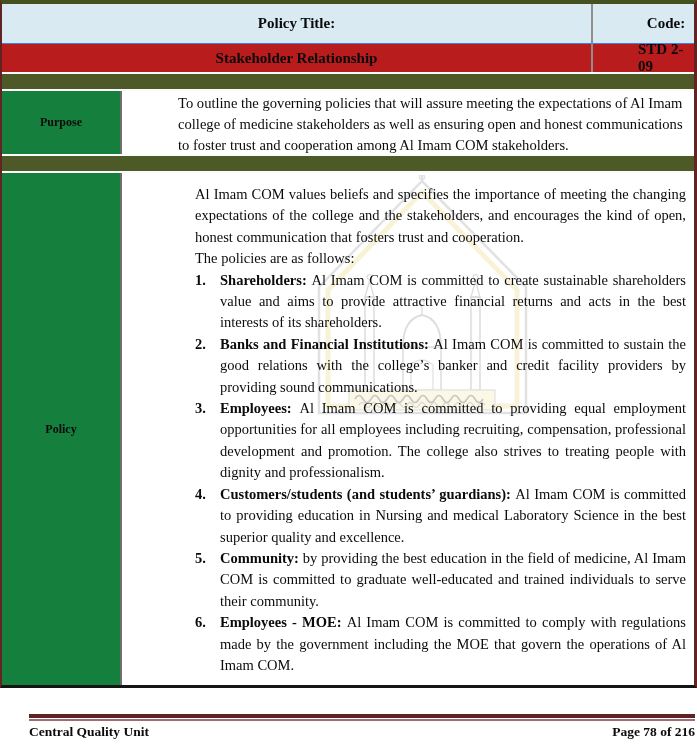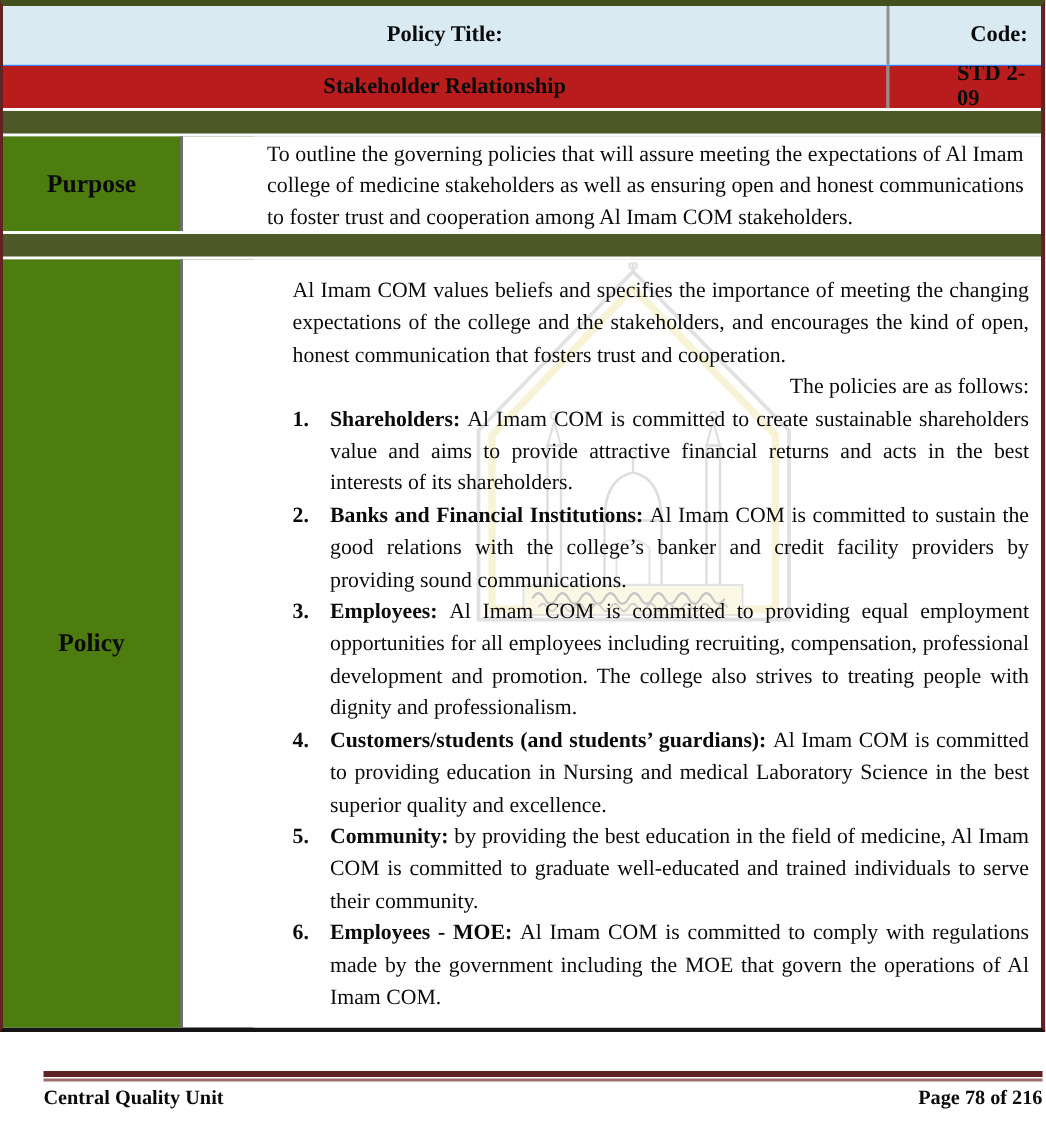--- a/index.html
+++ b/index.html
@@ -45,37 +45,37 @@
 
   .olive-bar {
     height:19px;
     background:#4d5a28;
     border-top:2px solid #fbfbfb;
     border-bottom:2px solid #fbfbfb;
   }
 
   .label-cell {
     width:120px; flex:0 0 120px;
-    background:#4d7c0f;
+    background:#15803d;
     border-right:2px solid #6e6e6e;
     display:flex; align-items:center; justify-content:center;
-    font-weight:bold; font-size:17px;
+    font-weight:bold; font-size:12px;
   }
   .content-cell { flex:1; background:#fff; position:relative;margin-left:47px; }
 
   .r-purpose { height:63px; }
   .purpose-text {
     padding:2px 8px 0 9px;
     font-size:14.6px; line-height:20.8px;
   }
 
   .r-policy { height:512px; }
   .policy-content { padding:11px 8px 0 26px; font-size:14.5px; line-height:21.4px; }
   .policy-content .intro { text-align:justify; }
-  .policy-content .list-intro { text-align:right; }
+  .policy-content .list-intro { text-align:left; }
   .plist { }
   .pitem { display:flex; }
   .pitem .num { flex:0 0 25px; font-weight:bold; }
   .pitem .body { flex:1; text-align:justify; }
   .hd { font-weight:bold; }
   .sep { font-weight:bold; }
 
   
   .wm {
     position:absolute; left:146px; top:2px;

